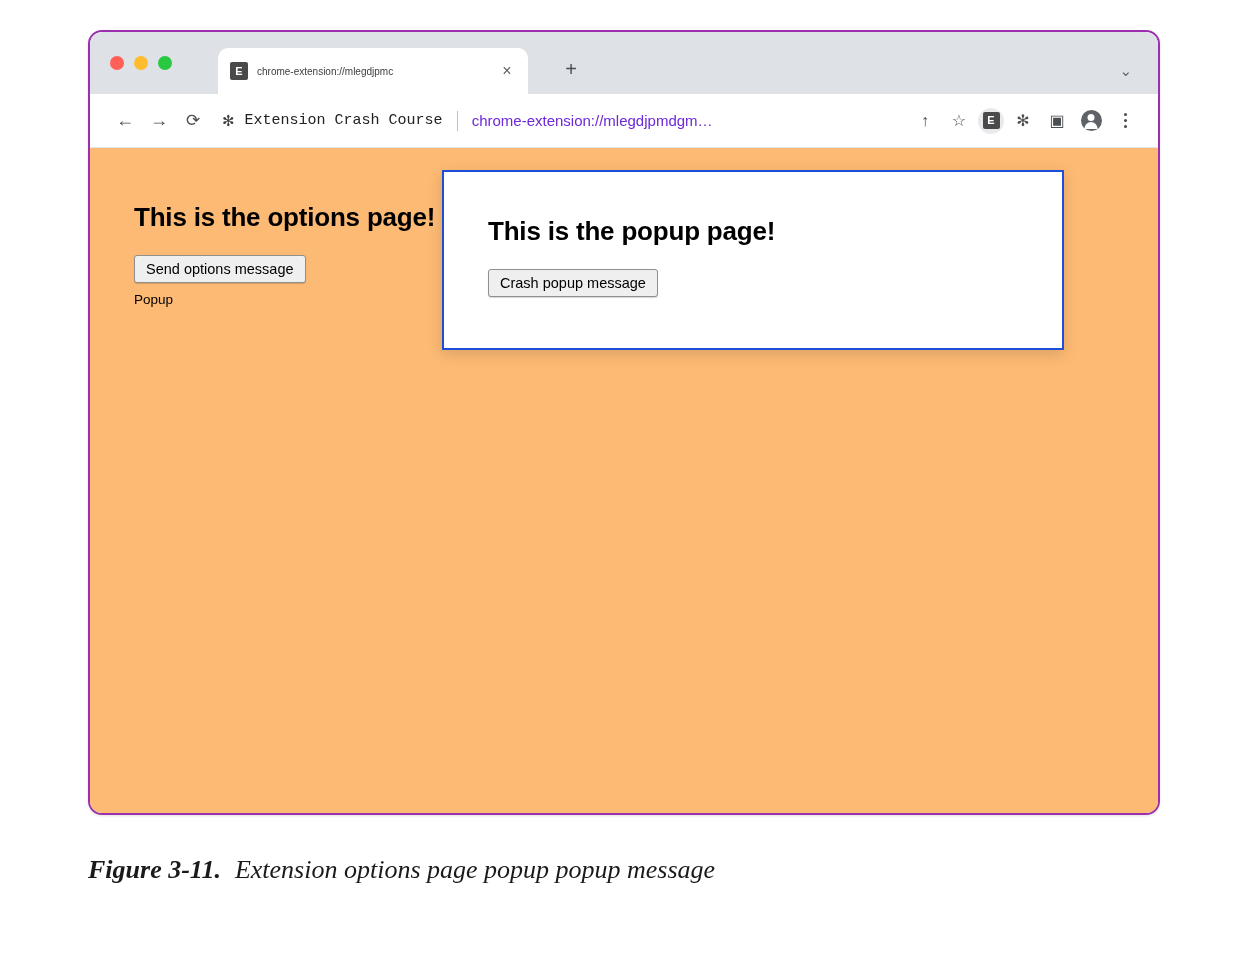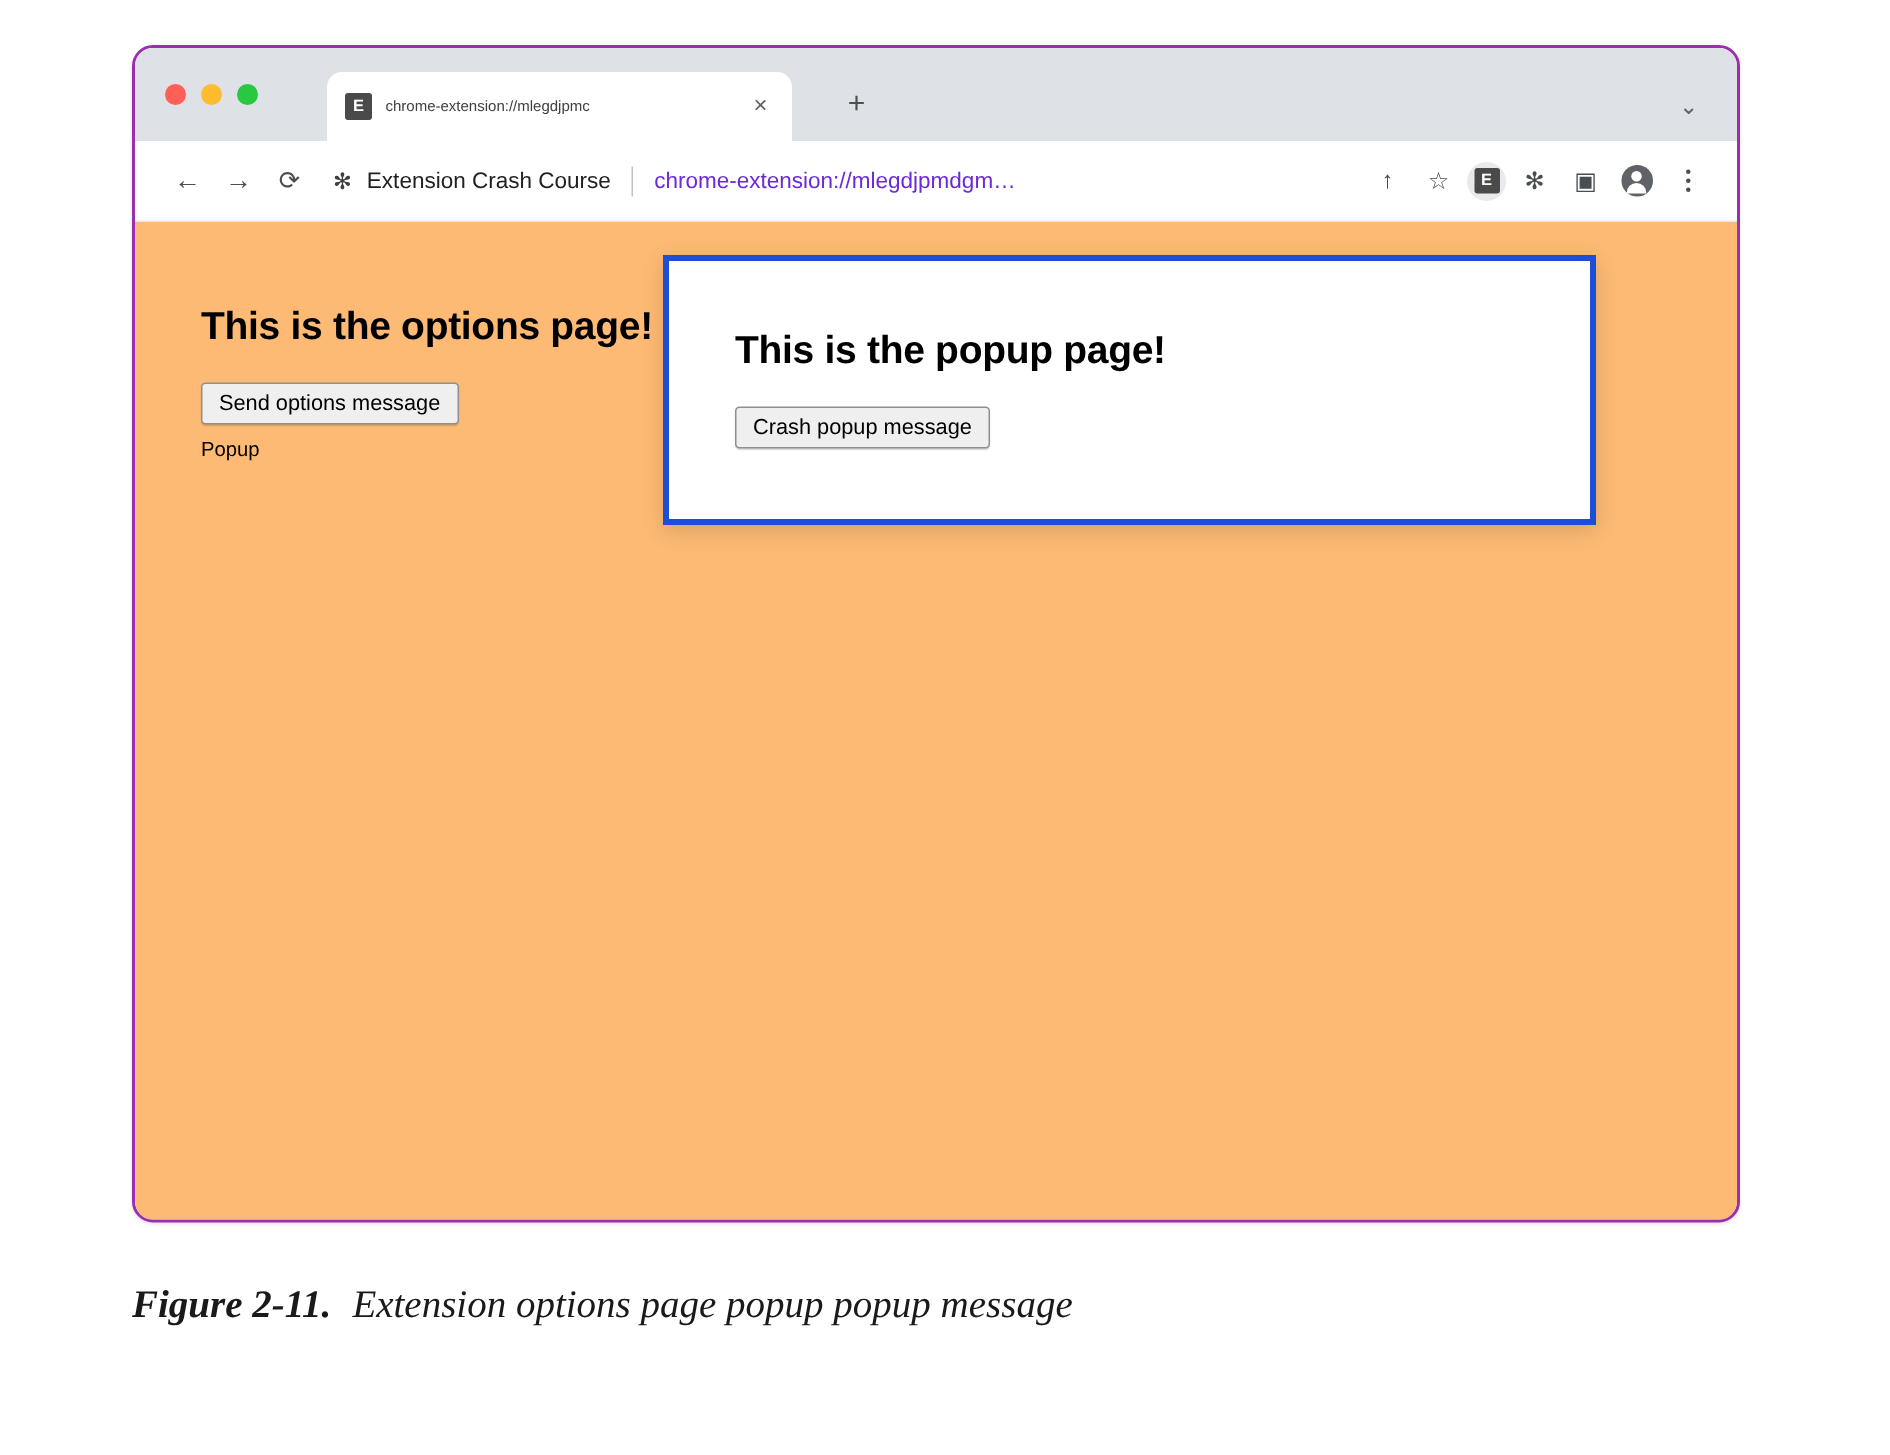--- a/index.html
+++ b/index.html
@@ -152,20 +152,21 @@
   .ext-puzzle {
     flex: none;
     margin-right: 10px;
     font-size: 15px;
     color: #3c4043;
   }
   .omnibox-name {
     flex: none;
     color: #202124;
     white-space: nowrap;
+    font-family: Liberation Mono, monospace;
   }
   .omnibox-sep {
     flex: none;
     width: 1px;
     height: 20px;
     background: #bdc1c6;
     margin: 0 14px;
   }
   .omnibox-url {
     flex: 1;
@@ -278,21 +279,21 @@
   }
 
   
   .popup {
     position: absolute;
     left: 352px;
     top: 138px;
     width: 622px;
     height: 180px;
     background: #ffffff;
-    border: 4px solid #1d4ed8;
+    border: 2px solid #1d4ed8;
     box-shadow: 0 4px 14px rgba(0,0,0,0.14);
     box-sizing: border-box;
     padding: 44px 44px 0 44px;
     z-index: 10;
   }
   .popup-heading {
     font-size: 26px;
     font-weight: bold;
     color: #000000;
     margin: 0;
@@ -378,14 +379,14 @@
   </div>
 
   <div class="popup">
     <h1 class="popup-heading">This is the popup page!</h1>
     <div class="page-button">Crash popup message</div>
   </div>
 
 </div>
 
 <div class="caption">
-  <span class="caption-label">Figure 2-11.</span><span class="caption-text">Extension options page popup popup message</span>
+  <span class="caption-label">Figure 3-11.</span><span class="caption-text">Extension options page popup popup message</span>
 </div>
 
 </body></html>

